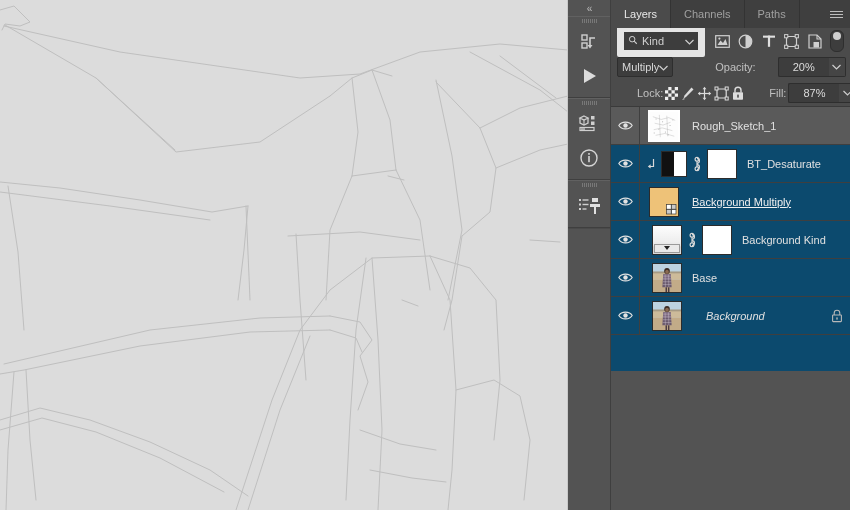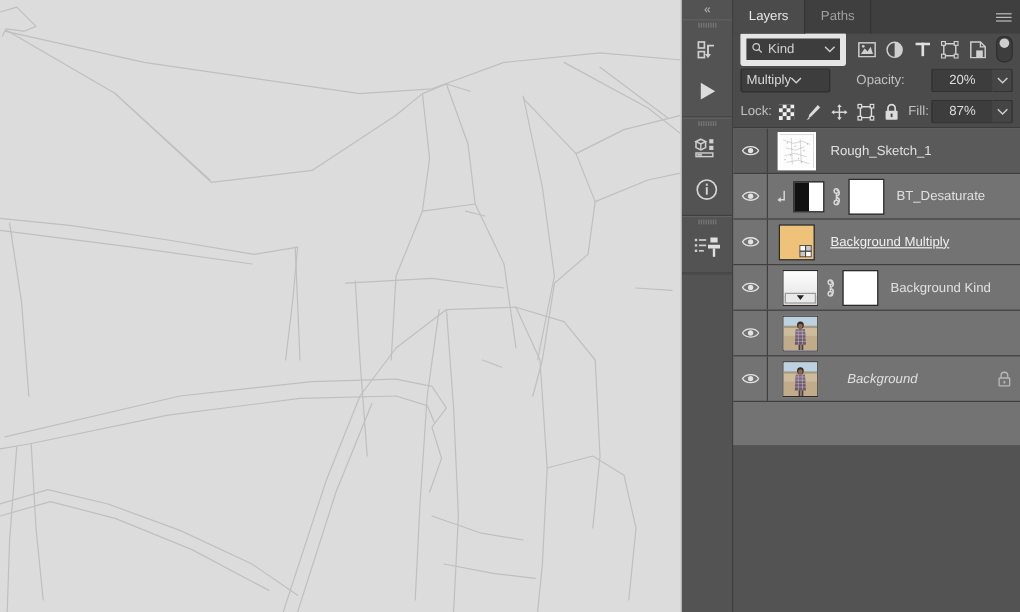--- a/index.html
+++ b/index.html
@@ -70,21 +70,21 @@
   }
   .hamb{display:flex;flex-direction:column;gap:2px;}
   .hamb i{display:block;width:13px;height:1px;background:#bdbdbd;}
 
   
   .filterrow{
     height:26px;flex:0 0 26px;display:flex;align-items:center;
     padding:0 6px;gap:0px;background:#4b4b4b;
   }
   .kind-select{
-    width:96px;height:18px;background:#3d3d3d;border:5px solid #e5e5e5;
+    width:96px;height:18px;background:#3d3d3d;border:7px solid #e5e5e5;
     border-radius:2px;display:flex;align-items:center;gap:4px;padding:0 4px;
     color:#d0d0d0;cursor:pointer;
   }
   .kind-select .kind-label{flex:1;font-size:11px;}
   .filter-icons{display:flex;align-items:center;gap:0px;margin-left:6px;}
   .ficon{
     width:23px;height:20px;display:flex;align-items:center;justify-content:center;
     cursor:pointer;
   }
   .ftoggle{
@@ -96,21 +96,21 @@
 
   
   .blendrow{
     height:26px;flex:0 0 26px;display:flex;align-items:center;padding:0 6px;gap:22px;
   }
   .blend-select{
     width:130px;height:18px;background:#3d3d3d;border:1px solid #2e2e2e;border-radius:2px;
     display:flex;align-items:center;padding:0 4px;color:#d8d8d8;cursor:pointer;
   }
   .blend-select span{flex:1;font-size:11px;}
-  .lab{color:#c0c0c0;font-size:11px;white-space:nowrap;}
+  .lab{color:#c0c0c0;font-size:11px;white-space:nowrap;margin-left:20px;}
   .numfield{
     height:18px;min-width:40px;background:#3d3d3d;border:1px solid #2e2e2e;border-radius:2px;
     display:flex;align-items:center;justify-content:center;color:#dcdcdc;font-size:11px;
     padding:0 5px;cursor:text;
   }
   .stepper{
     width:16px;height:18px;background:#454545;border:1px solid #2e2e2e;border-left:none;
     border-radius:0 2px 2px 0;display:flex;align-items:center;justify-content:center;cursor:pointer;
   }
   .numwrap{display:flex;align-items:center;}
@@ -120,21 +120,21 @@
   .lockrow{
     height:26px;flex:0 0 26px;display:flex;align-items:center;padding:0 6px;gap:2px;
     border-bottom:1px solid #3a3a3a;
   }
   .lockicon{
     width:20px;height:20px;display:flex;align-items:center;justify-content:center;cursor:pointer;
   }
   .lockrow .spacer{flex:1;}
 
   
-  .layerlist{flex:1;overflow:hidden;background:#737373;}
+  .layerlist{flex:1;overflow:hidden;background:#0c4a6e;}
   .layer{
     height:37px;display:flex;align-items:center;
     border-bottom:1px solid #3f3f3f;position:relative;cursor:pointer;
   }
   .layer.selected{background:#5a5a5a;}
   .eye{
     width:28px;height:37px;display:flex;align-items:center;justify-content:center;
     border-right:1px solid #3f3f3f;cursor:pointer;flex:0 0 28px;
   }
   .thumbwrap{
@@ -344,20 +344,21 @@
       </div>
     </div>
 
     <div class="dock-filler"></div>
   </div>
 
   <div class="panel">
 
     <div class="tabbar">
       <div class="tab active">Layers</div>
+      <div class="tab">Channels</div>
       <div class="tab">Paths</div>
       <div class="tabbar-spacer"></div>
       <div class="tab-menu">
         <span class="hamb">
             <i></i>
             <i></i>
             <i></i>
           </span>
       </div>
     </div>
@@ -655,20 +656,21 @@
                     <path d="M10.4 22 L20 22"></path>
                   <path d="M13 11.2 L13.3 25"></path>
                     <path d="M16.6 11.2 L17 25"></path>
                 </g>
                 <rect x="13.4" y="25" width="1.6" height="5" fill="#4a3a42"></rect>
                 <rect x="16" y="25" width="1.6" height="5" fill="#4a3a42"></rect>
               </svg>
             </div>
           </div>
         </div>
+        <div class="lname">Base</div>
       </div>
 
       <div class="layer">
         <div class="eye">
           <svg width="15" height="11" viewBox="0 0 15 11">
             <path d="M0.8 5.5 C3.5 1, 11.5 1, 14.2 5.5 C11.5 10, 3.5 10, 0.8 5.5 Z" fill="none" stroke="#e2e2e2" stroke-width="1.1"></path>
             <circle cx="7.5" cy="5.5" r="2.2" fill="#e2e2e2"></circle>
           </svg>
         </div>
         <div class="thumbwrap">

